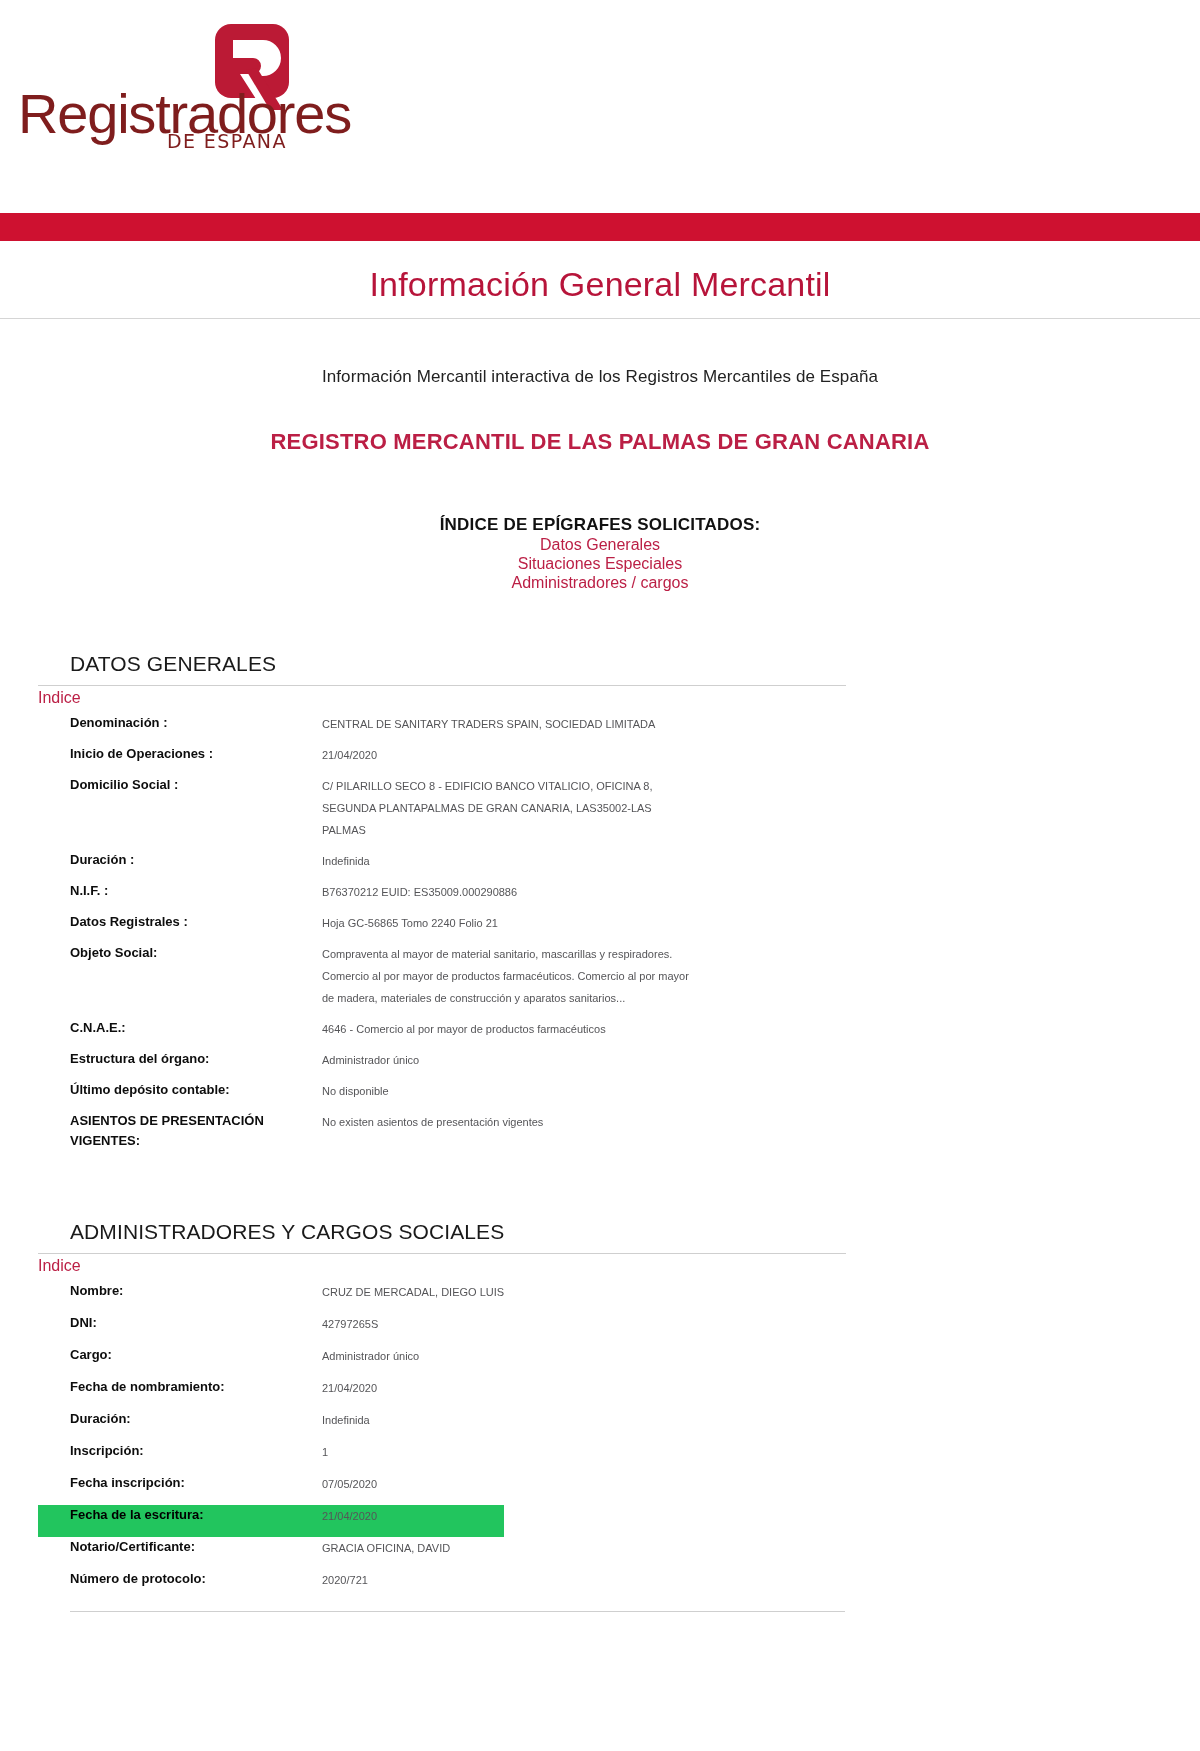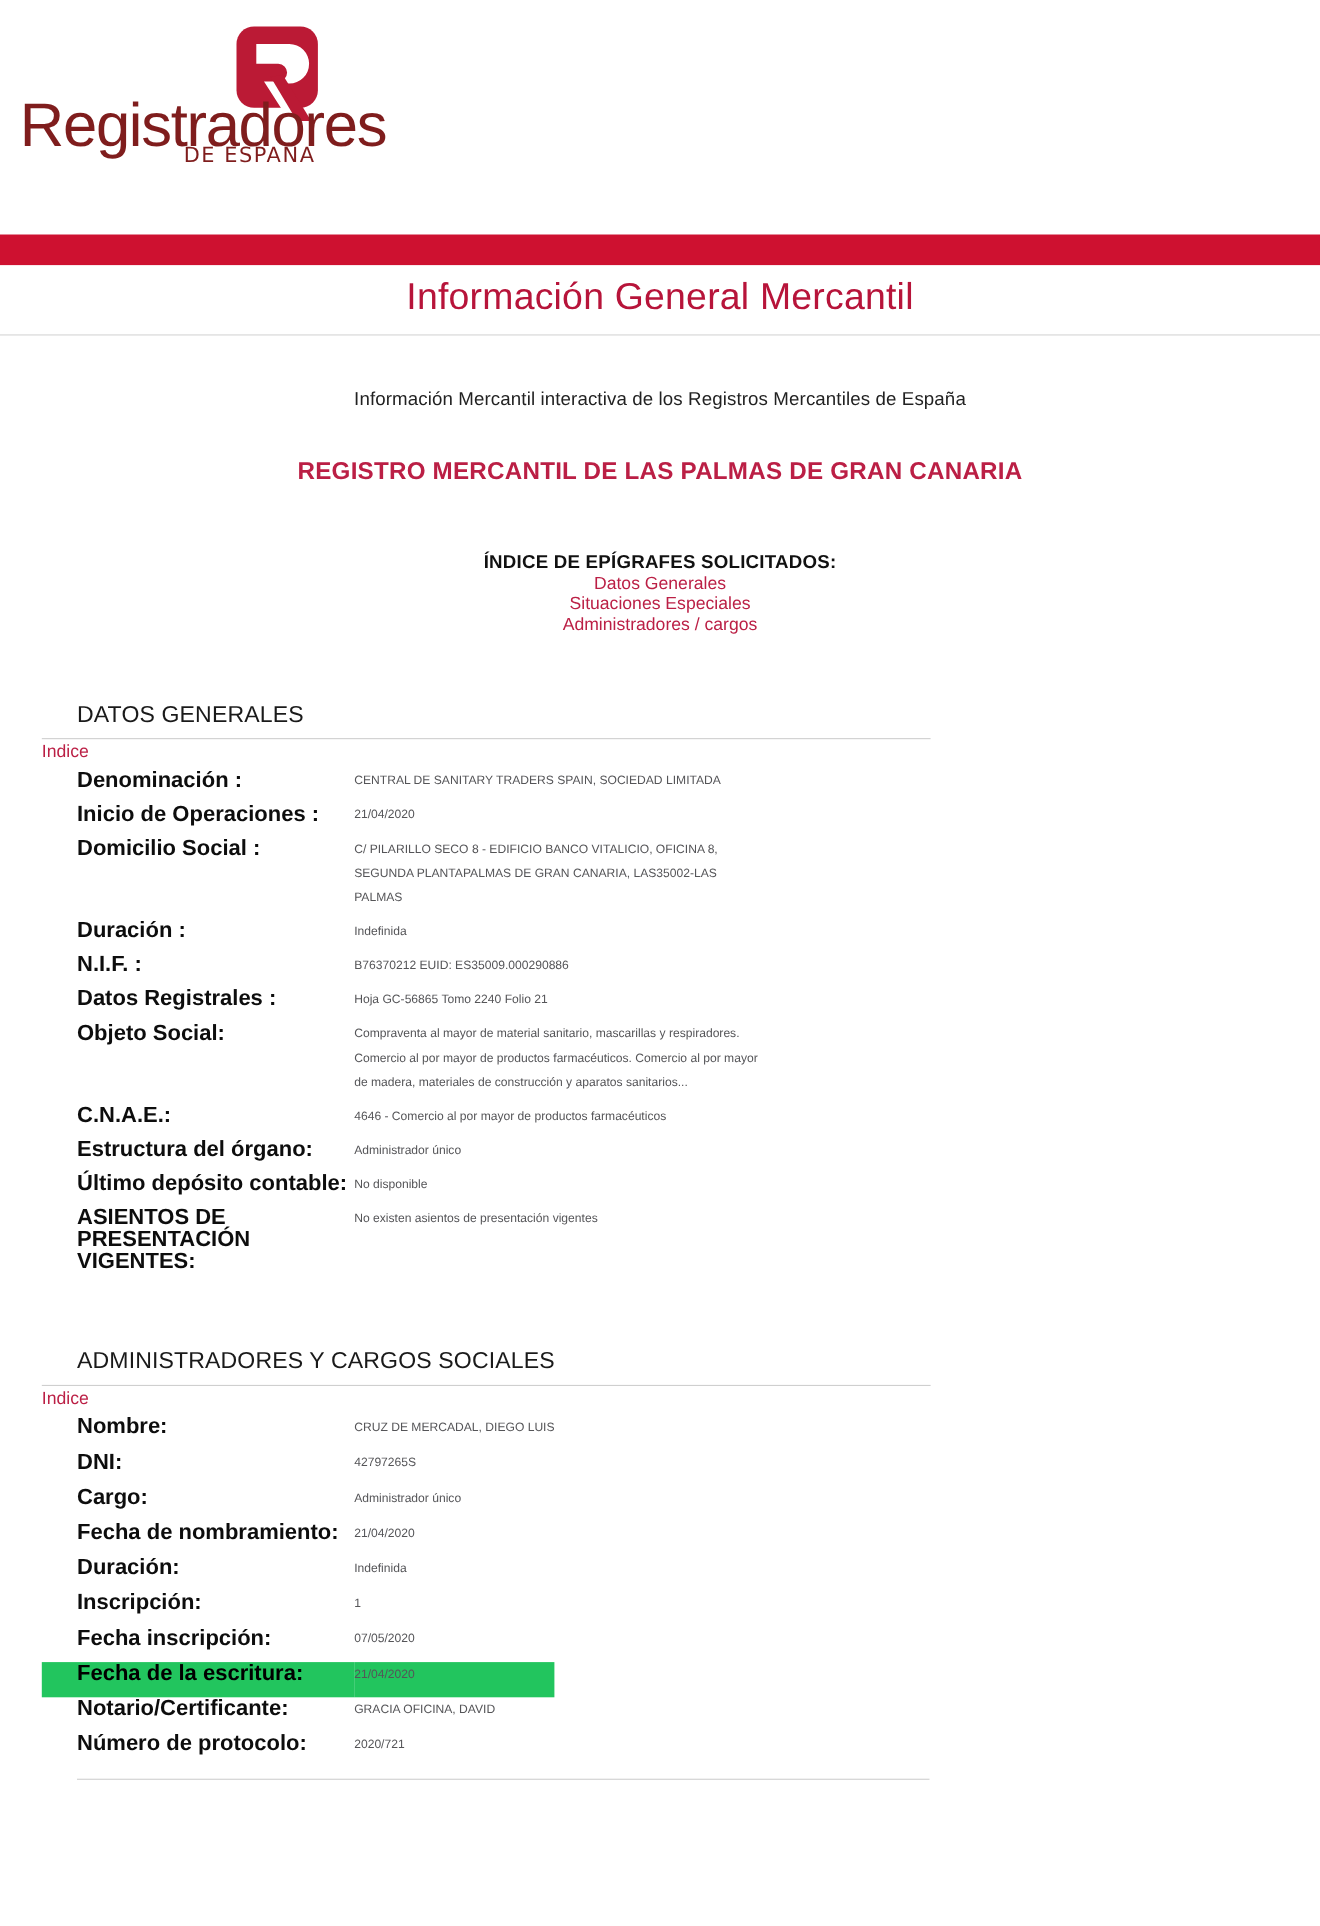--- a/index.html
+++ b/index.html
@@ -65,21 +65,21 @@
     background: #ce1130;
     width: 100%;
   }
 
   
   .doc-title {
     text-align: center;
     color: #b7143a;
     font-size: 34px;
     font-weight: 400;
-    padding-top: 10px;
+    padding-top: 24px;
     padding-bottom: 10px;
     letter-spacing: .2px;
   }
   .title-rule {
     border: 0;
     border-top: 1px solid #d5d5d5;
     margin: 4px 0 0 0;
     width: 100%;
   }
 
@@ -152,21 +152,21 @@
     cursor: pointer;
   }
 
   
   .fields {
     margin-top: 6px;
     border-collapse: collapse;
   }
   .field-row { vertical-align: top; }
   .field-label {
-    font-size: 20px;
+    font-size: 13px;
     font-weight: bold;
     color: #0d0d0d;
     padding: 0 0 9px 32px;
     width: 252px;
     vertical-align: top;
     line-height: 20px;
   }
   .field-value {
     font-size: 11px;
     font-weight: 400;

